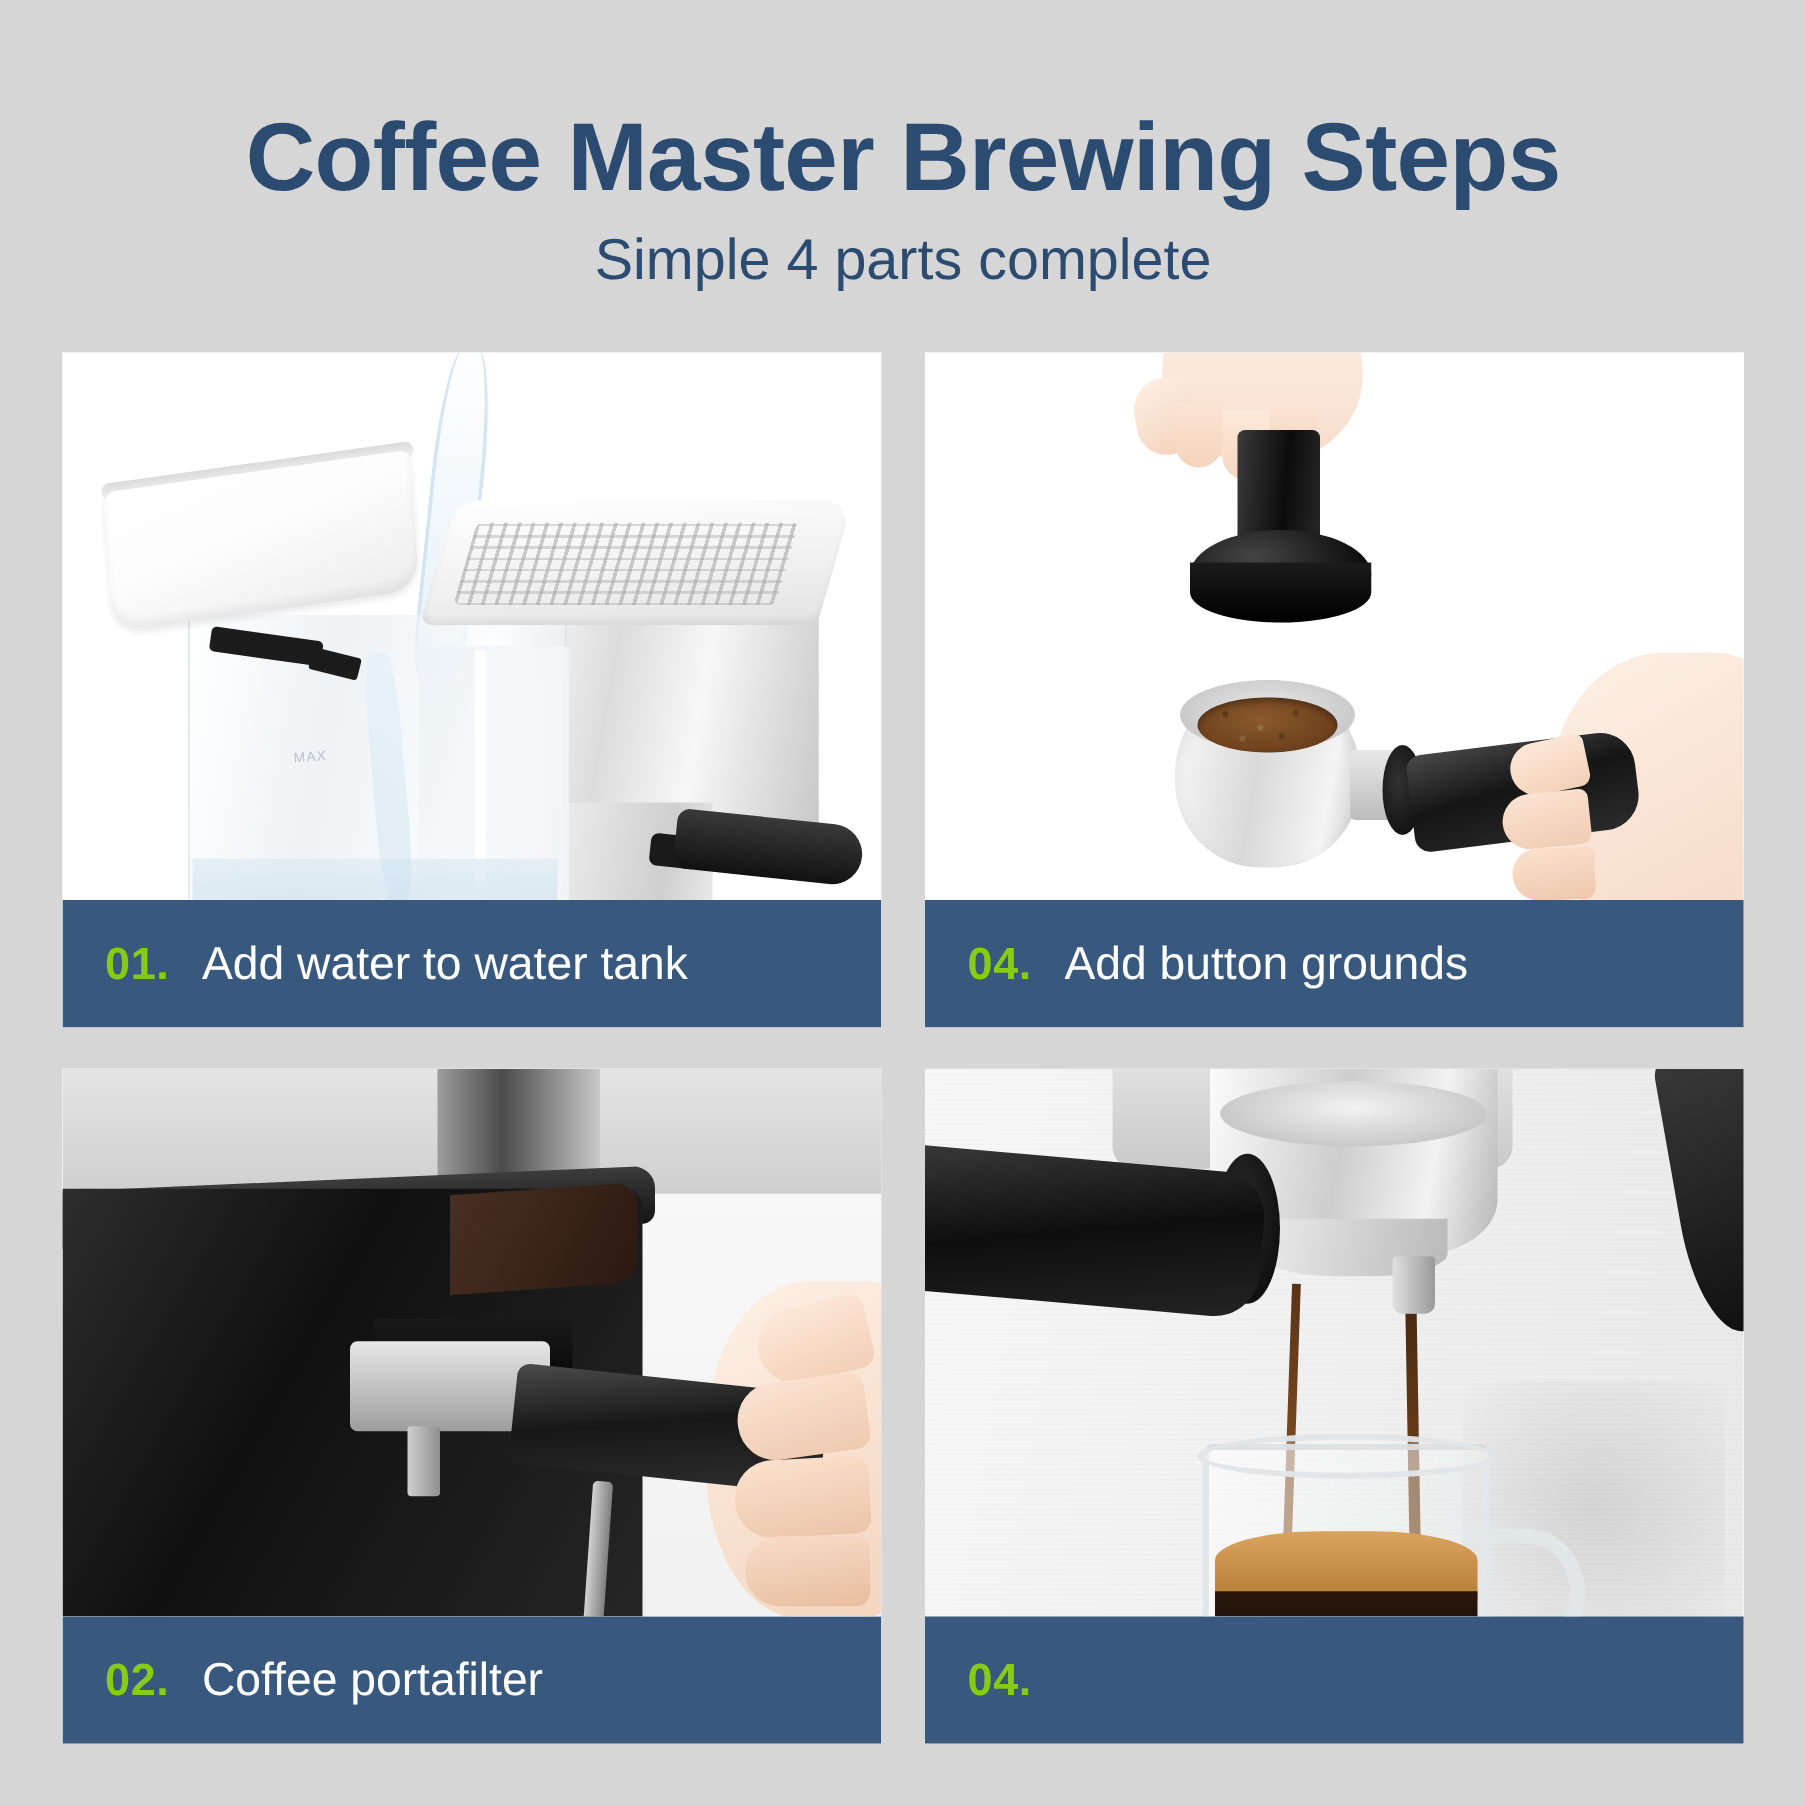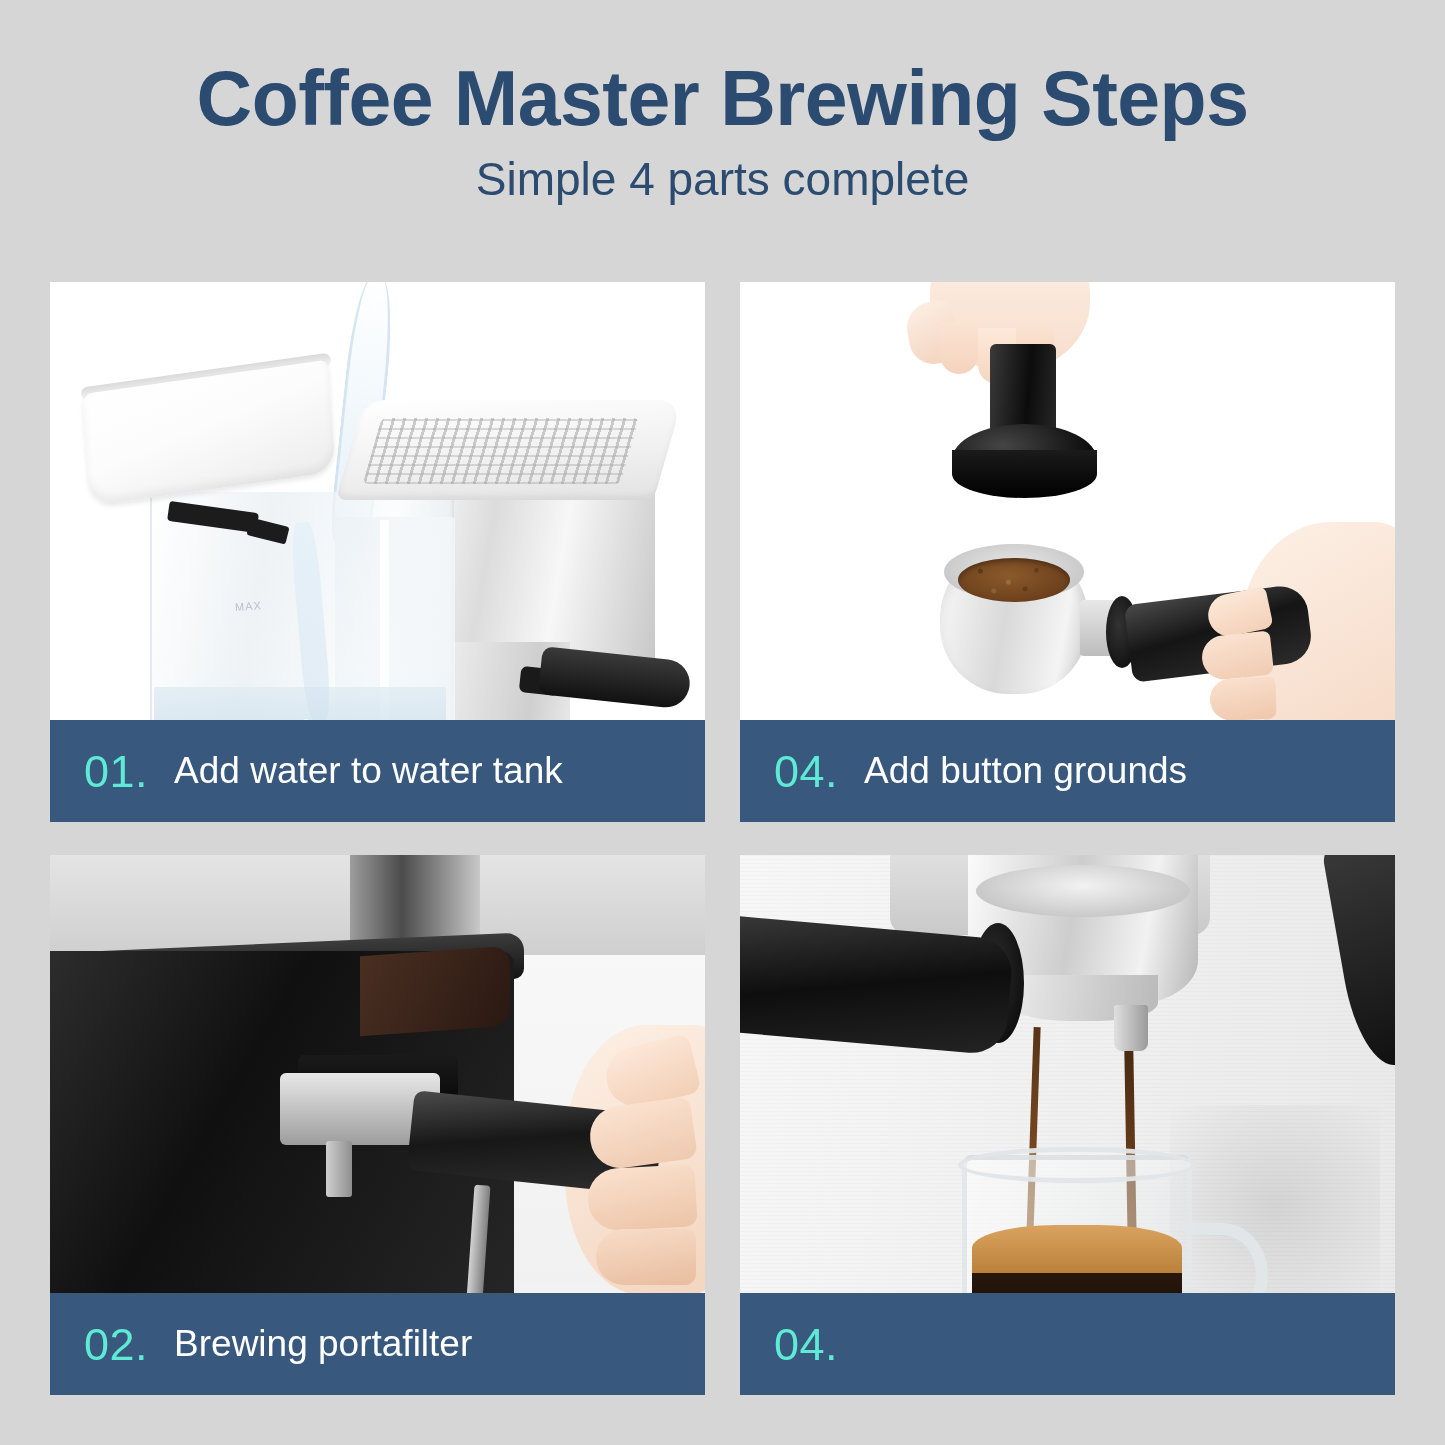--- a/index.html
+++ b/index.html
@@ -29,20 +29,21 @@
     width: 1445px;
     text-align: center;
   }
   .title {
     font-size: 77px;
     font-weight: bold;
     color: #2b4b70;
     letter-spacing: -0.5px;
     line-height: 1.05;
     white-space: nowrap;
+    margin-top: 28px;
   }
   .subtitle {
     margin-top: 16px;
     font-size: 46px;
     font-weight: normal;
     color: #2b4b70;
     line-height: 1.05;
     white-space: nowrap;
   }
 
@@ -78,23 +79,23 @@
   
   .caption {
     flex: 0 0 102px;
     background: #38587e;
     display: flex;
     align-items: center;
     padding: 0 0 0 34px;
     box-sizing: border-box;
   }
   .step-num {
-    color: #5eead4;
-    font-size: 45px;
-    font-weight: normal;
+    color: #84cc16;
+    font-size: 36px;
+    font-weight: bold;
     letter-spacing: 0.5px;
     flex: 0 0 auto;
     line-height: 1;
   }
   .step-text {
     color: #ffffff;
     font-size: 37px;
     font-weight: normal;
     margin-left: 26px;
     line-height: 1.08;
@@ -548,21 +549,21 @@
         <div class="p3-stem"></div>
         <div class="p3-hand"></div>
         <div class="p3-pf-handle"></div>
         <div class="p3-hf1"></div>
         <div class="p3-hf2"></div>
         <div class="p3-hf3"></div>
         <div class="p3-hf4"></div>
       </div>
       <div class="caption">
         <span class="step-num">02.</span>
-        <span class="step-text">Brewing portafilter</span>
+        <span class="step-text">Coffee portafilter</span>
       </div>
     </div>
 
     <div class="card">
       <div class="photo">
         <div class="p4-bg"></div>
         <div class="p4-shadow"></div>
 
         <div class="p4-head"></div>
         <div class="p4-pf-basket"></div>

